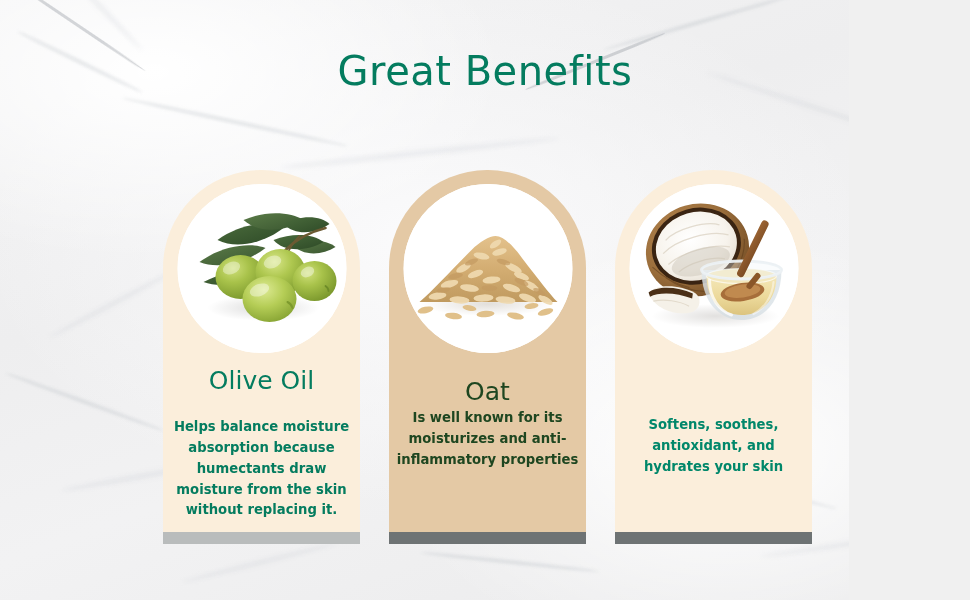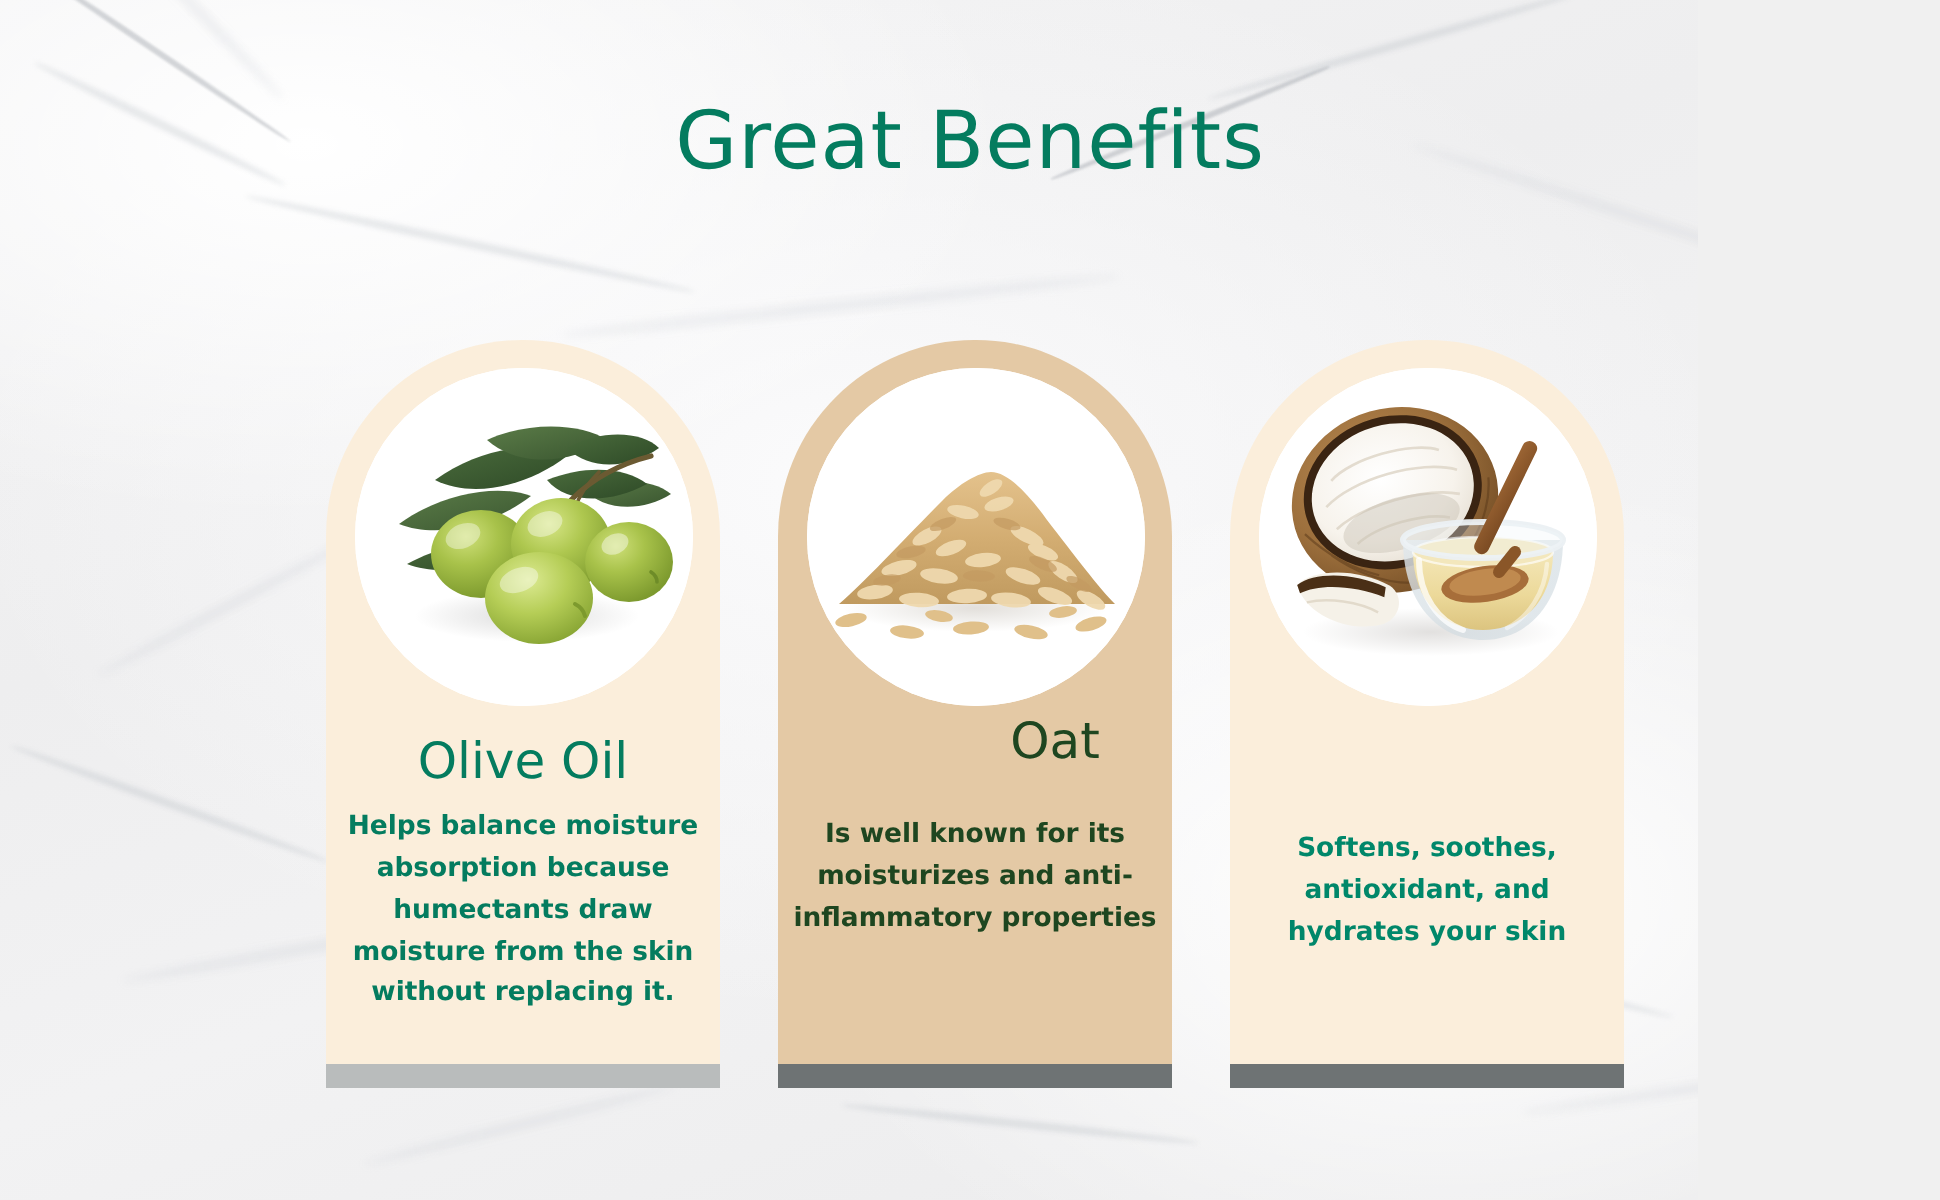--- a/index.html
+++ b/index.html
@@ -115,22 +115,22 @@
     width: 185px;
     text-align: center;
     font-size: 13.2px;
     line-height: 1.58;
     font-family: "DejaVu Sans", sans-serif;
     font-weight: 700;
   }
 
   
   .c0 .card-title { top: 196px; }
-  .c0 .card-desc  { top: 234px; }
-  .c1 .card-title { top: 186px; margin-left: 40px; }
+  .c0 .card-desc  { top: 247px; }
+  .c1 .card-title { top: 207px; }
   .c1 .card-desc  { top: 238px; }
   .c2 .card-title { top: 192px; }
   .c2 .card-desc  { top: 245px; }
 </style>
 </head>
 <body>
 
 <div id="banner">
 
   <div class="marble-base">

